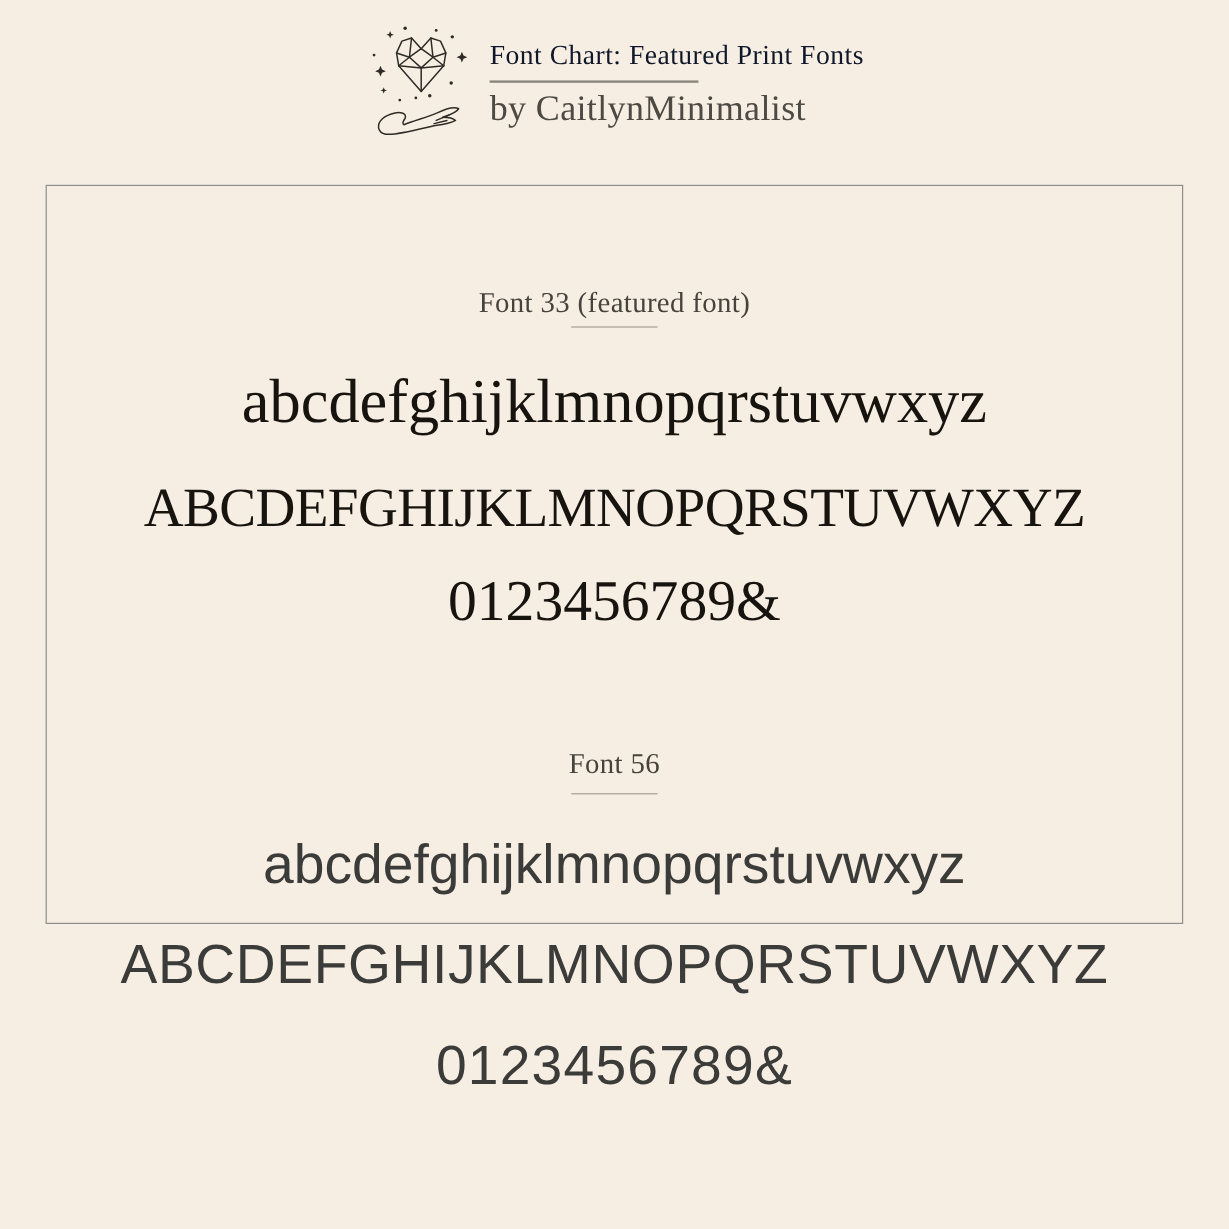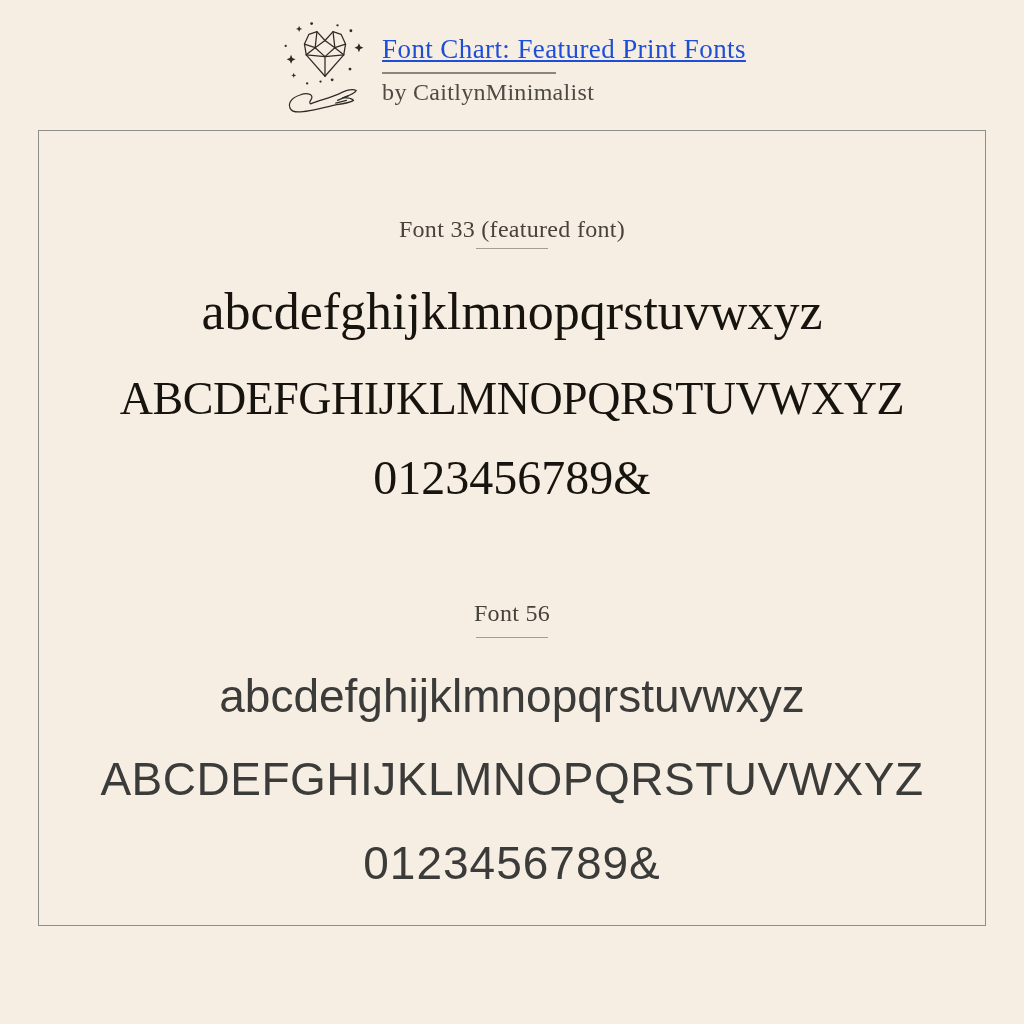--- a/index.html
+++ b/index.html
@@ -13,35 +13,35 @@
 
   
   .header {
     position: absolute; top: 20px; left: 0; right: 0;
     display: flex; justify-content: center; align-items: center; gap: 10px;
   }
   .logo { display: block; width: 94px; height: 100px; flex: 0 0 auto; }
   .header-text { display: flex; flex-direction: column; align-items: flex-start; }
   .title {
     font-family: "Liberation Serif", serif;
-    font-size: 27px; line-height: 1.15; color: #1d4ed8; letter-spacing: 0.4px; text-decoration: underline;
+    font-size: 23px; line-height: 1.15; color: #0f172a; letter-spacing: 0.4px;
   }
   .title-underline {
     width: 174px; height: 0; border-top: 2px solid #8a867f;
     margin: 7px 0 5px 0;
   }
   .byline {
     font-family: "Liberation Serif", serif;
-    font-size: 24px; line-height: 1.1; color: #4d4943; letter-spacing: 0.3px;
+    font-size: 30px; line-height: 1.1; color: #4d4943; letter-spacing: 0.3px;
   }
 
   
   .frame {
-    position: absolute; left: 38px; top: 130px;
-    width: 948px; height: 796px;
+    position: absolute; left: 38px; top: 154px;
+    width: 948px; height: 616px;
     border: 1.5px solid #8e8e8c;
     box-sizing: border-box;
   }
   .frame > div { position: absolute; left: 0; right: 0; text-align: center; white-space: nowrap; }
 
   .section-label {
     font-family: "Liberation Serif", serif;
     font-size: 24px; line-height: 1; color: #46423c; letter-spacing: 0.3px;
   }
   .s1-label { top: 86px; }

